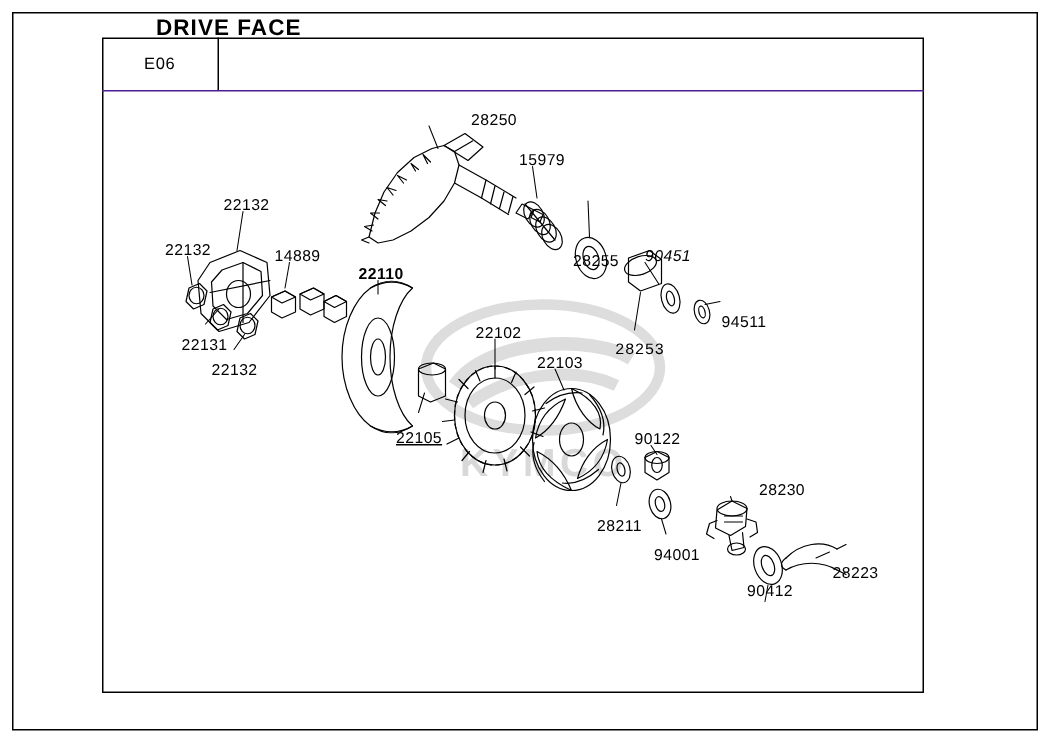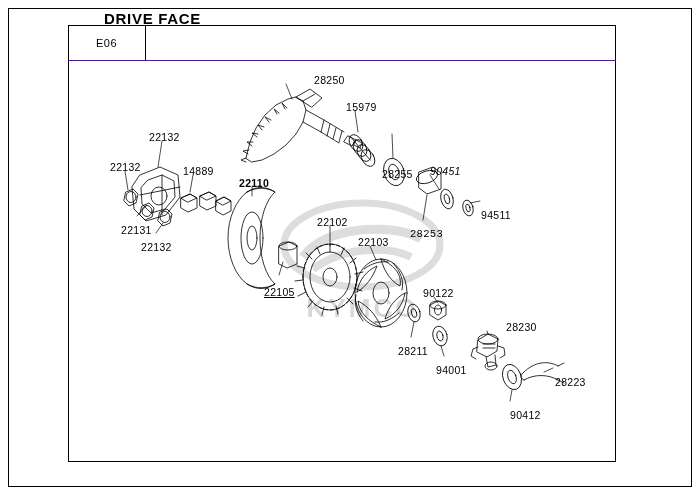--- a/index.html
+++ b/index.html
@@ -343,15 +343,15 @@
   <div class="lbl" style="left:121px; top:224px;text-align:right;">22131</div>
   <div class="lbl" style="left:410px; top:228px;font-family:Liberation Mono, monospace;">28253</div>
   <div class="lbl" style="left:141px; top:241px;">22132</div>
   <div class="lbl" style="left:358px; top:236px;">22103</div>
   <div class="lbl" style="left:264px; top:286px;text-decoration:underline;">22105</div>
   <div class="lbl" style="left:423px; top:287px;">90122</div>
   <div class="lbl" style="left:474px; top:321px;margin-left:32px;">28230</div>
   <div class="lbl" style="left:398px; top:345px;">28211</div>
   <div class="lbl" style="left:436px; top:364px;">94001</div>
   <div class="lbl" style="left:555px; top:376px;">28223</div>
-  <div class="lbl" style="left:498px; top:409px;margin-left:12px;">90412</div>
+  <div class="lbl" style="left:498px; top:388px;">90412</div>
 
 </div>
 
 </body></html>

